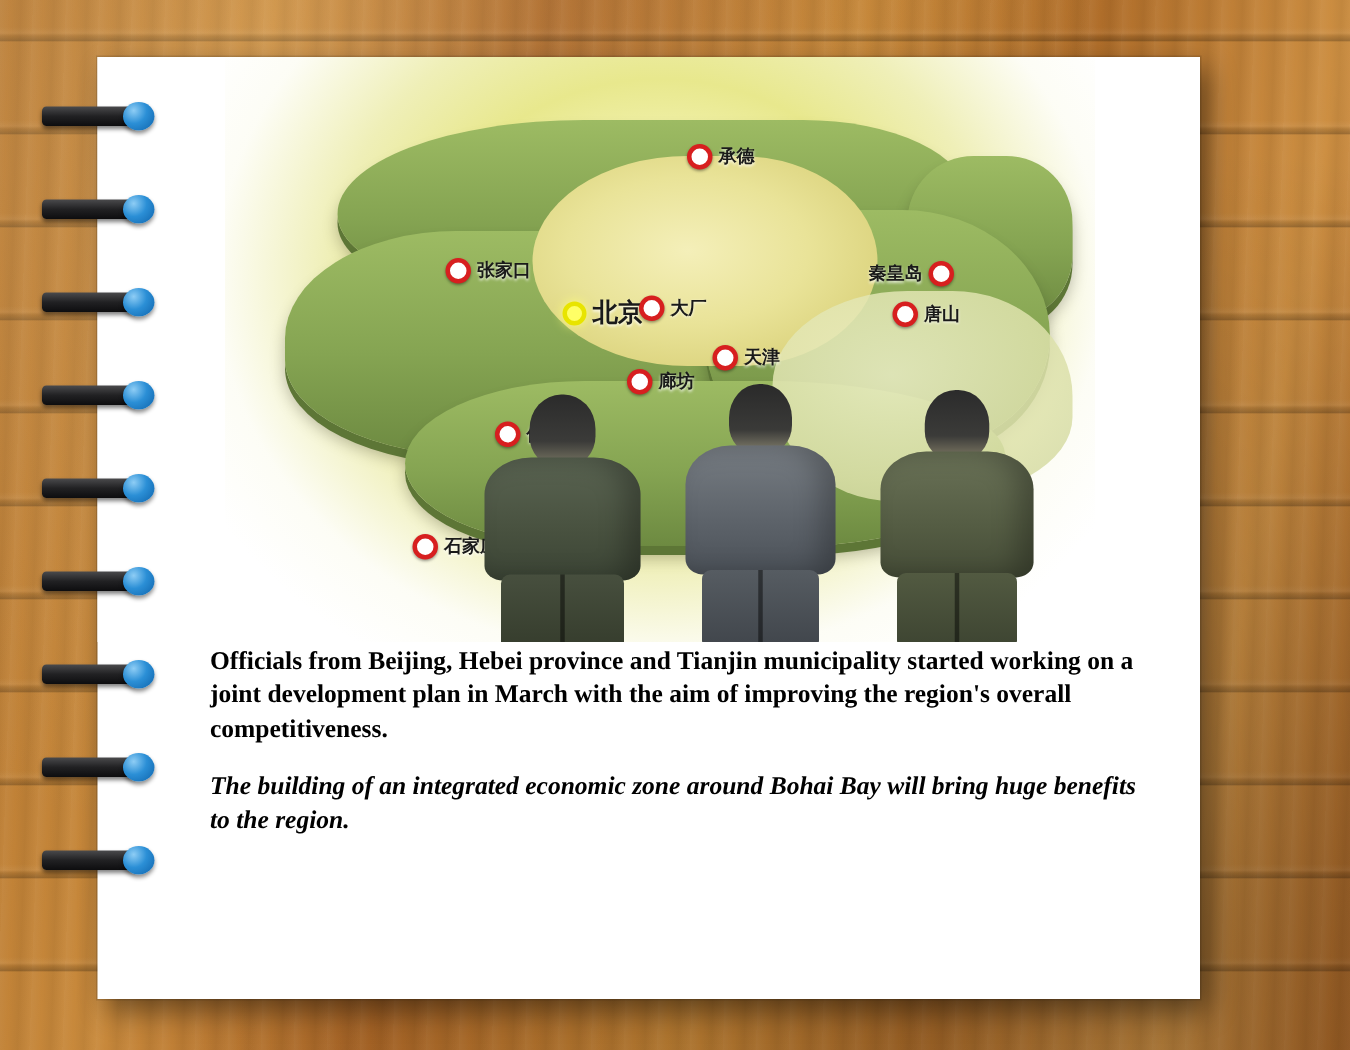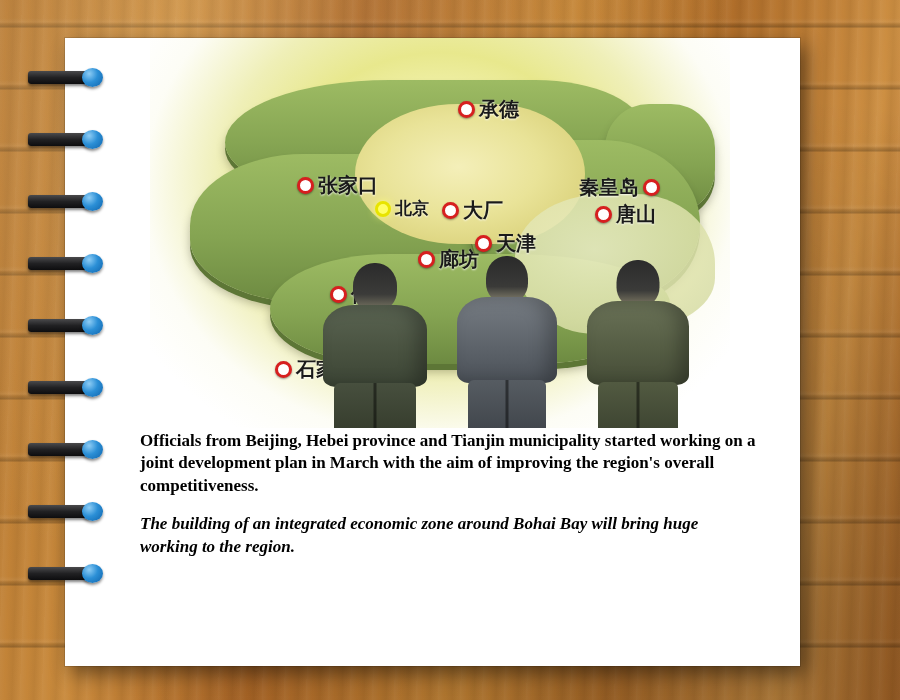--- a/index.html
+++ b/index.html
@@ -162,21 +162,21 @@
   .city .dot {
     width: 11px;
     height: 11px;
     border-radius: 50%;
     background: #ffffff;
     border: 3px solid #d71f1f;
     box-shadow: 0 1px 2px rgba(0,0,0,0.4);
   }
   .city .nm {
     font-family: "DejaVu Sans", sans-serif;
-    font-size: 20px;
+    font-size: 12px;
     font-weight: 700;
     color: #1a1a1a;
     text-shadow: 0 1px 2px rgba(255,255,255,0.85);
   }
   .city.capital .dot {
     width: 10px;
     height: 10px;
     border: 3px solid #e8e400;
     background: #ffff66;
     box-shadow: 0 0 8px rgba(255,255,120,0.9);
@@ -266,21 +266,21 @@
           <span class="nm">承德</span>
         </div>
       <div class="city" style="left:95px;  top:128px;margin-left:32px;">
           <span class="dot"></span>
           <span class="nm">张家口</span>
         </div>
       <div class="city capital" style="left:205px; top:153px;">
           <span class="dot"></span>
           <span class="nm">北京</span>
         </div>
-      <div class="city" style="left:272px; top:153px;">
+      <div class="city" style="left:256px; top:153px;">
           <span class="dot"></span>
           <span class="nm">大厂</span>
         </div>
       <div class="city flip" style="left:409px; top:130px;">
           <span class="dot"></span>
           <span class="nm">秦皇岛</span>
         </div>
       <div class="city" style="left:425px; top:157px;">
           <span class="dot"></span>
           <span class="nm">唐山</span>
@@ -323,21 +323,21 @@
         <div class="fig-body" style="top:41px; width:102px; height:84px; background:linear-gradient(180deg,#6a7257 0%, #545c43 60%, #454c37 100%); box-shadow: inset -10px 0 18px rgba(0,0,0,0.28);"></div>
         <div class="fig-legs" style="top:122px; width:80px; height:48px; background:linear-gradient(180deg,#525a41 0%, #3e4532 100%);"></div>
         <div class="fig-split" style="top:122px; height:48px;"></div>
       </div>
     </div>
 
   </div>
 
   <div class="article">
     <p class="para">Officials from Beijing, Hebei province and Tianjin municipality started working on a joint development plan in March with the aim of improving the region's overall competitiveness.</p>
-    <p class="para italic">The building of an integrated economic zone around Bohai Bay will bring huge working to the region.</p>
+    <p class="para italic">The building of an integrated economic zone around Bohai Bay will bring huge benefits to the region.</p>
   </div>
 </div>
 
 <div class="spiral">
   <div class="ring" style="top:0px;">
       <span class="bar"></span>
       <span class="knob"></span>
     </div>
   <div class="ring" style="top:62px;">
       <span class="bar"></span>

